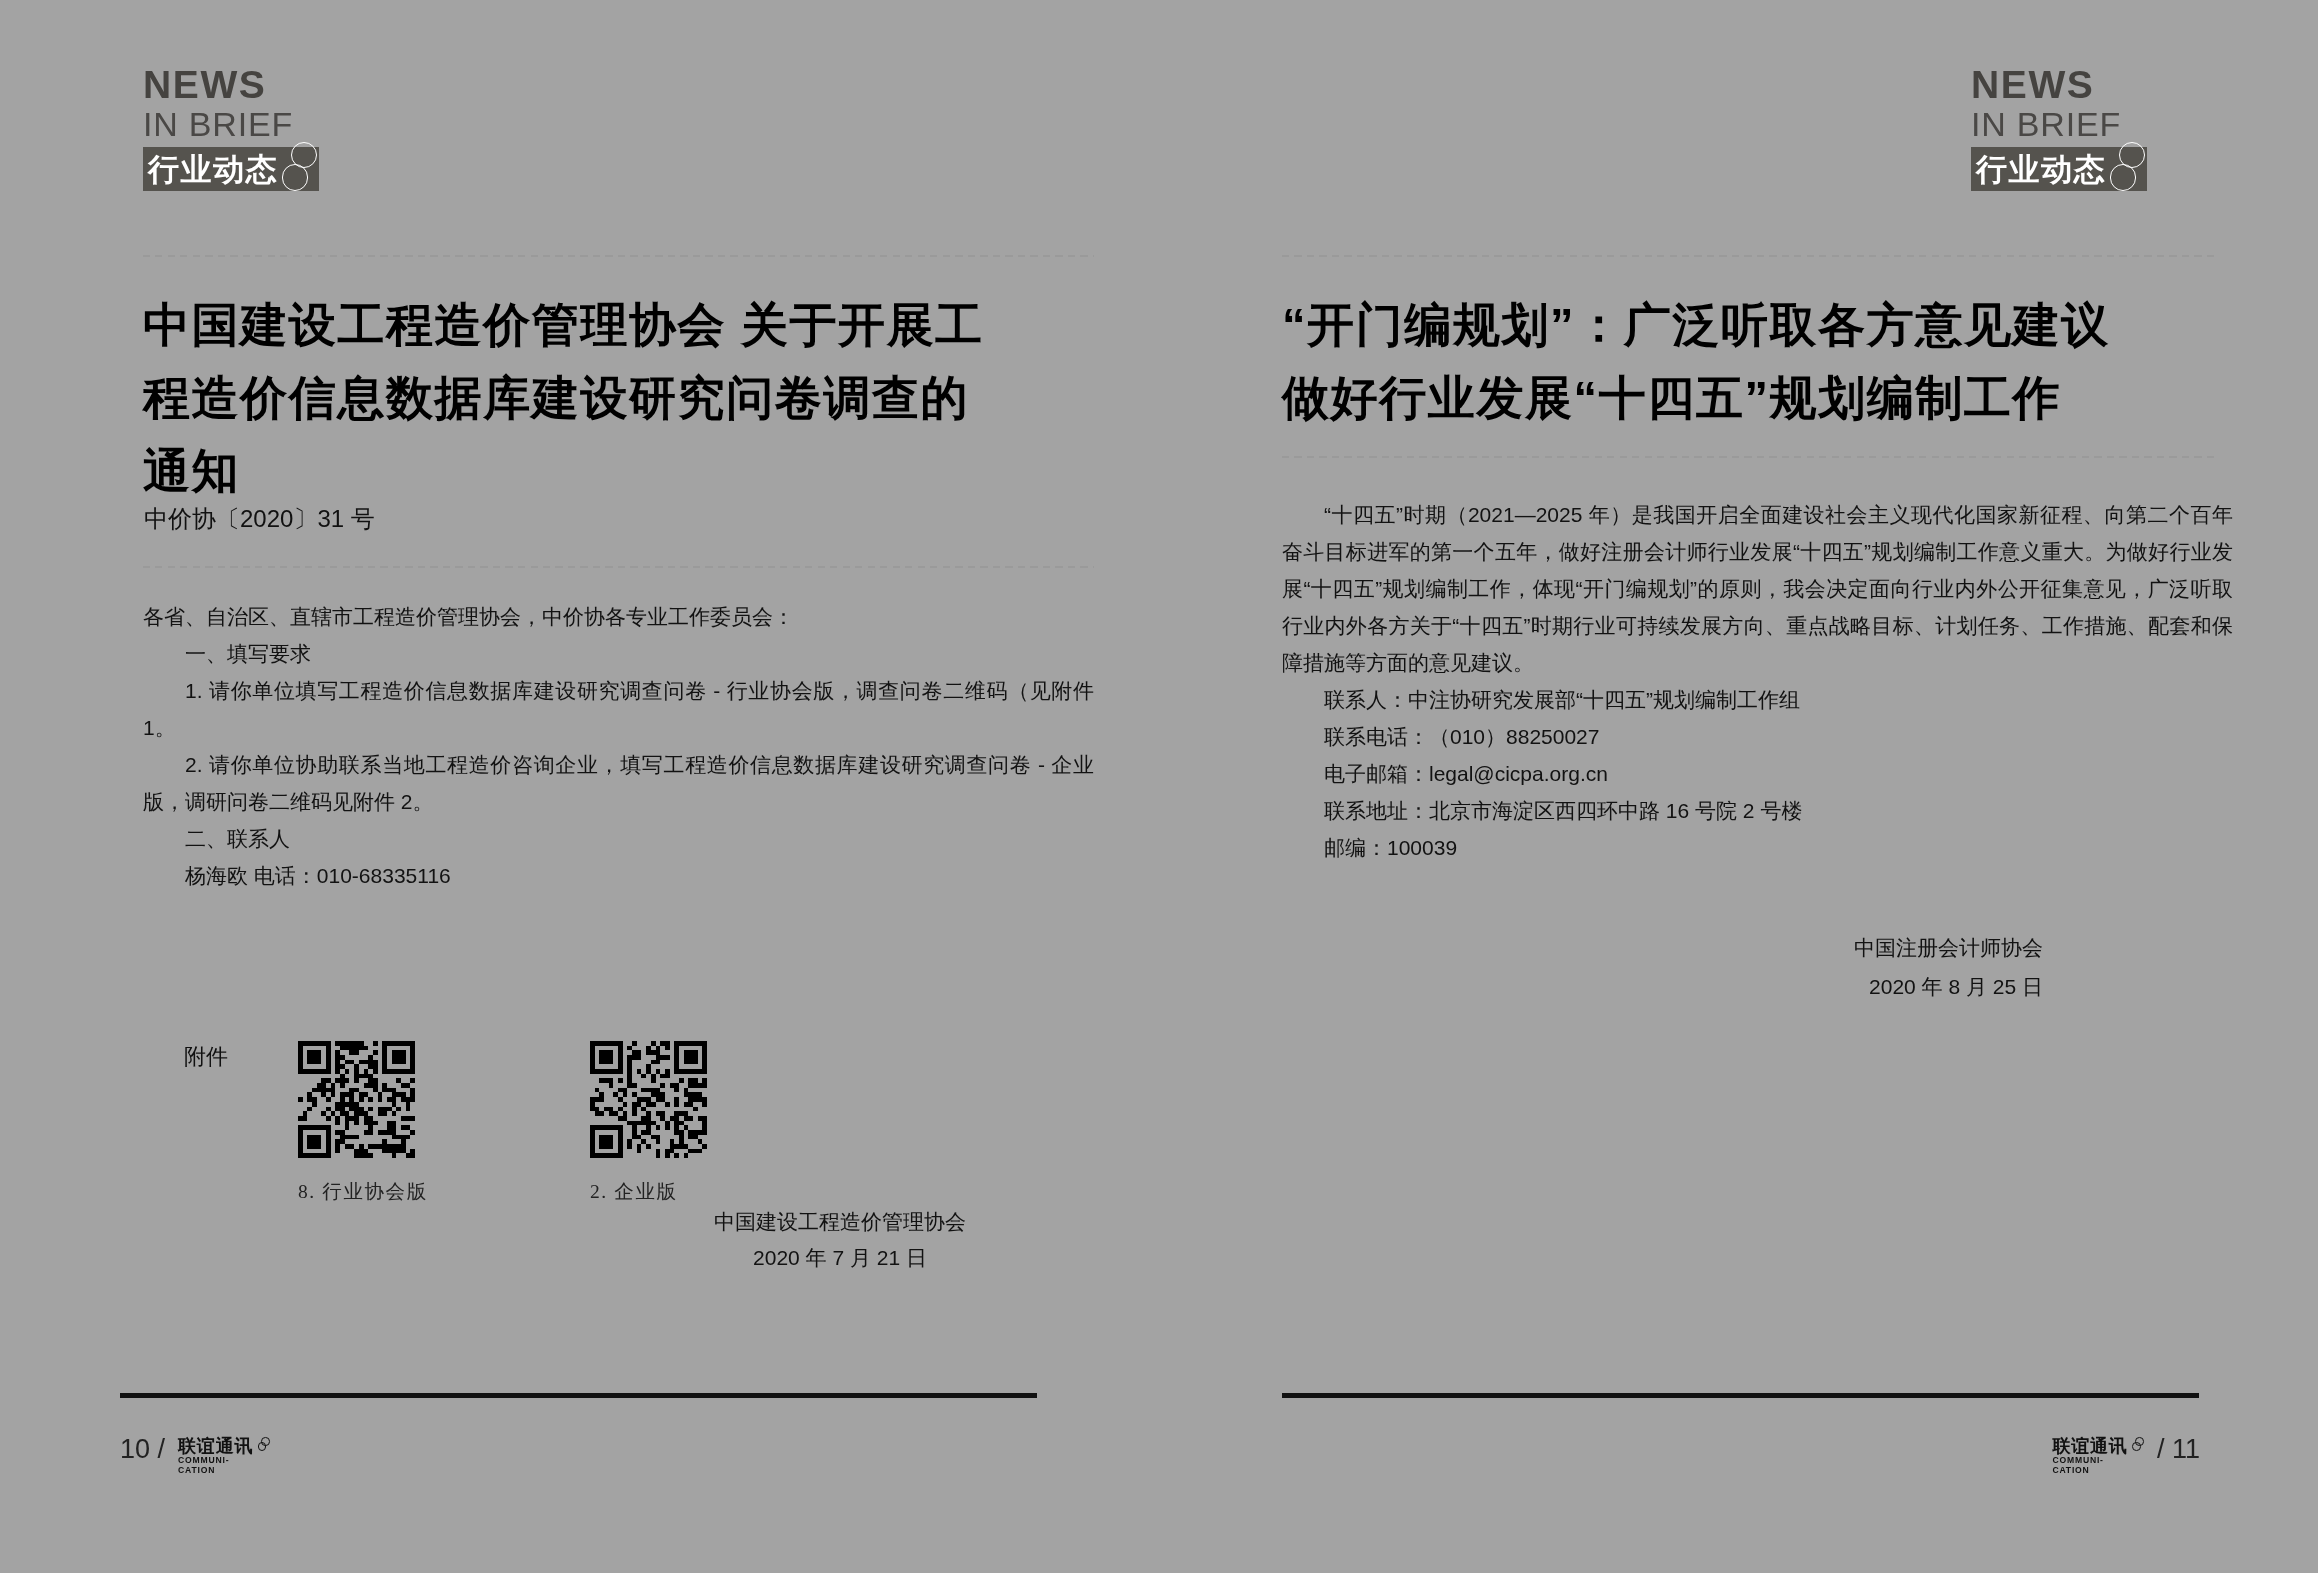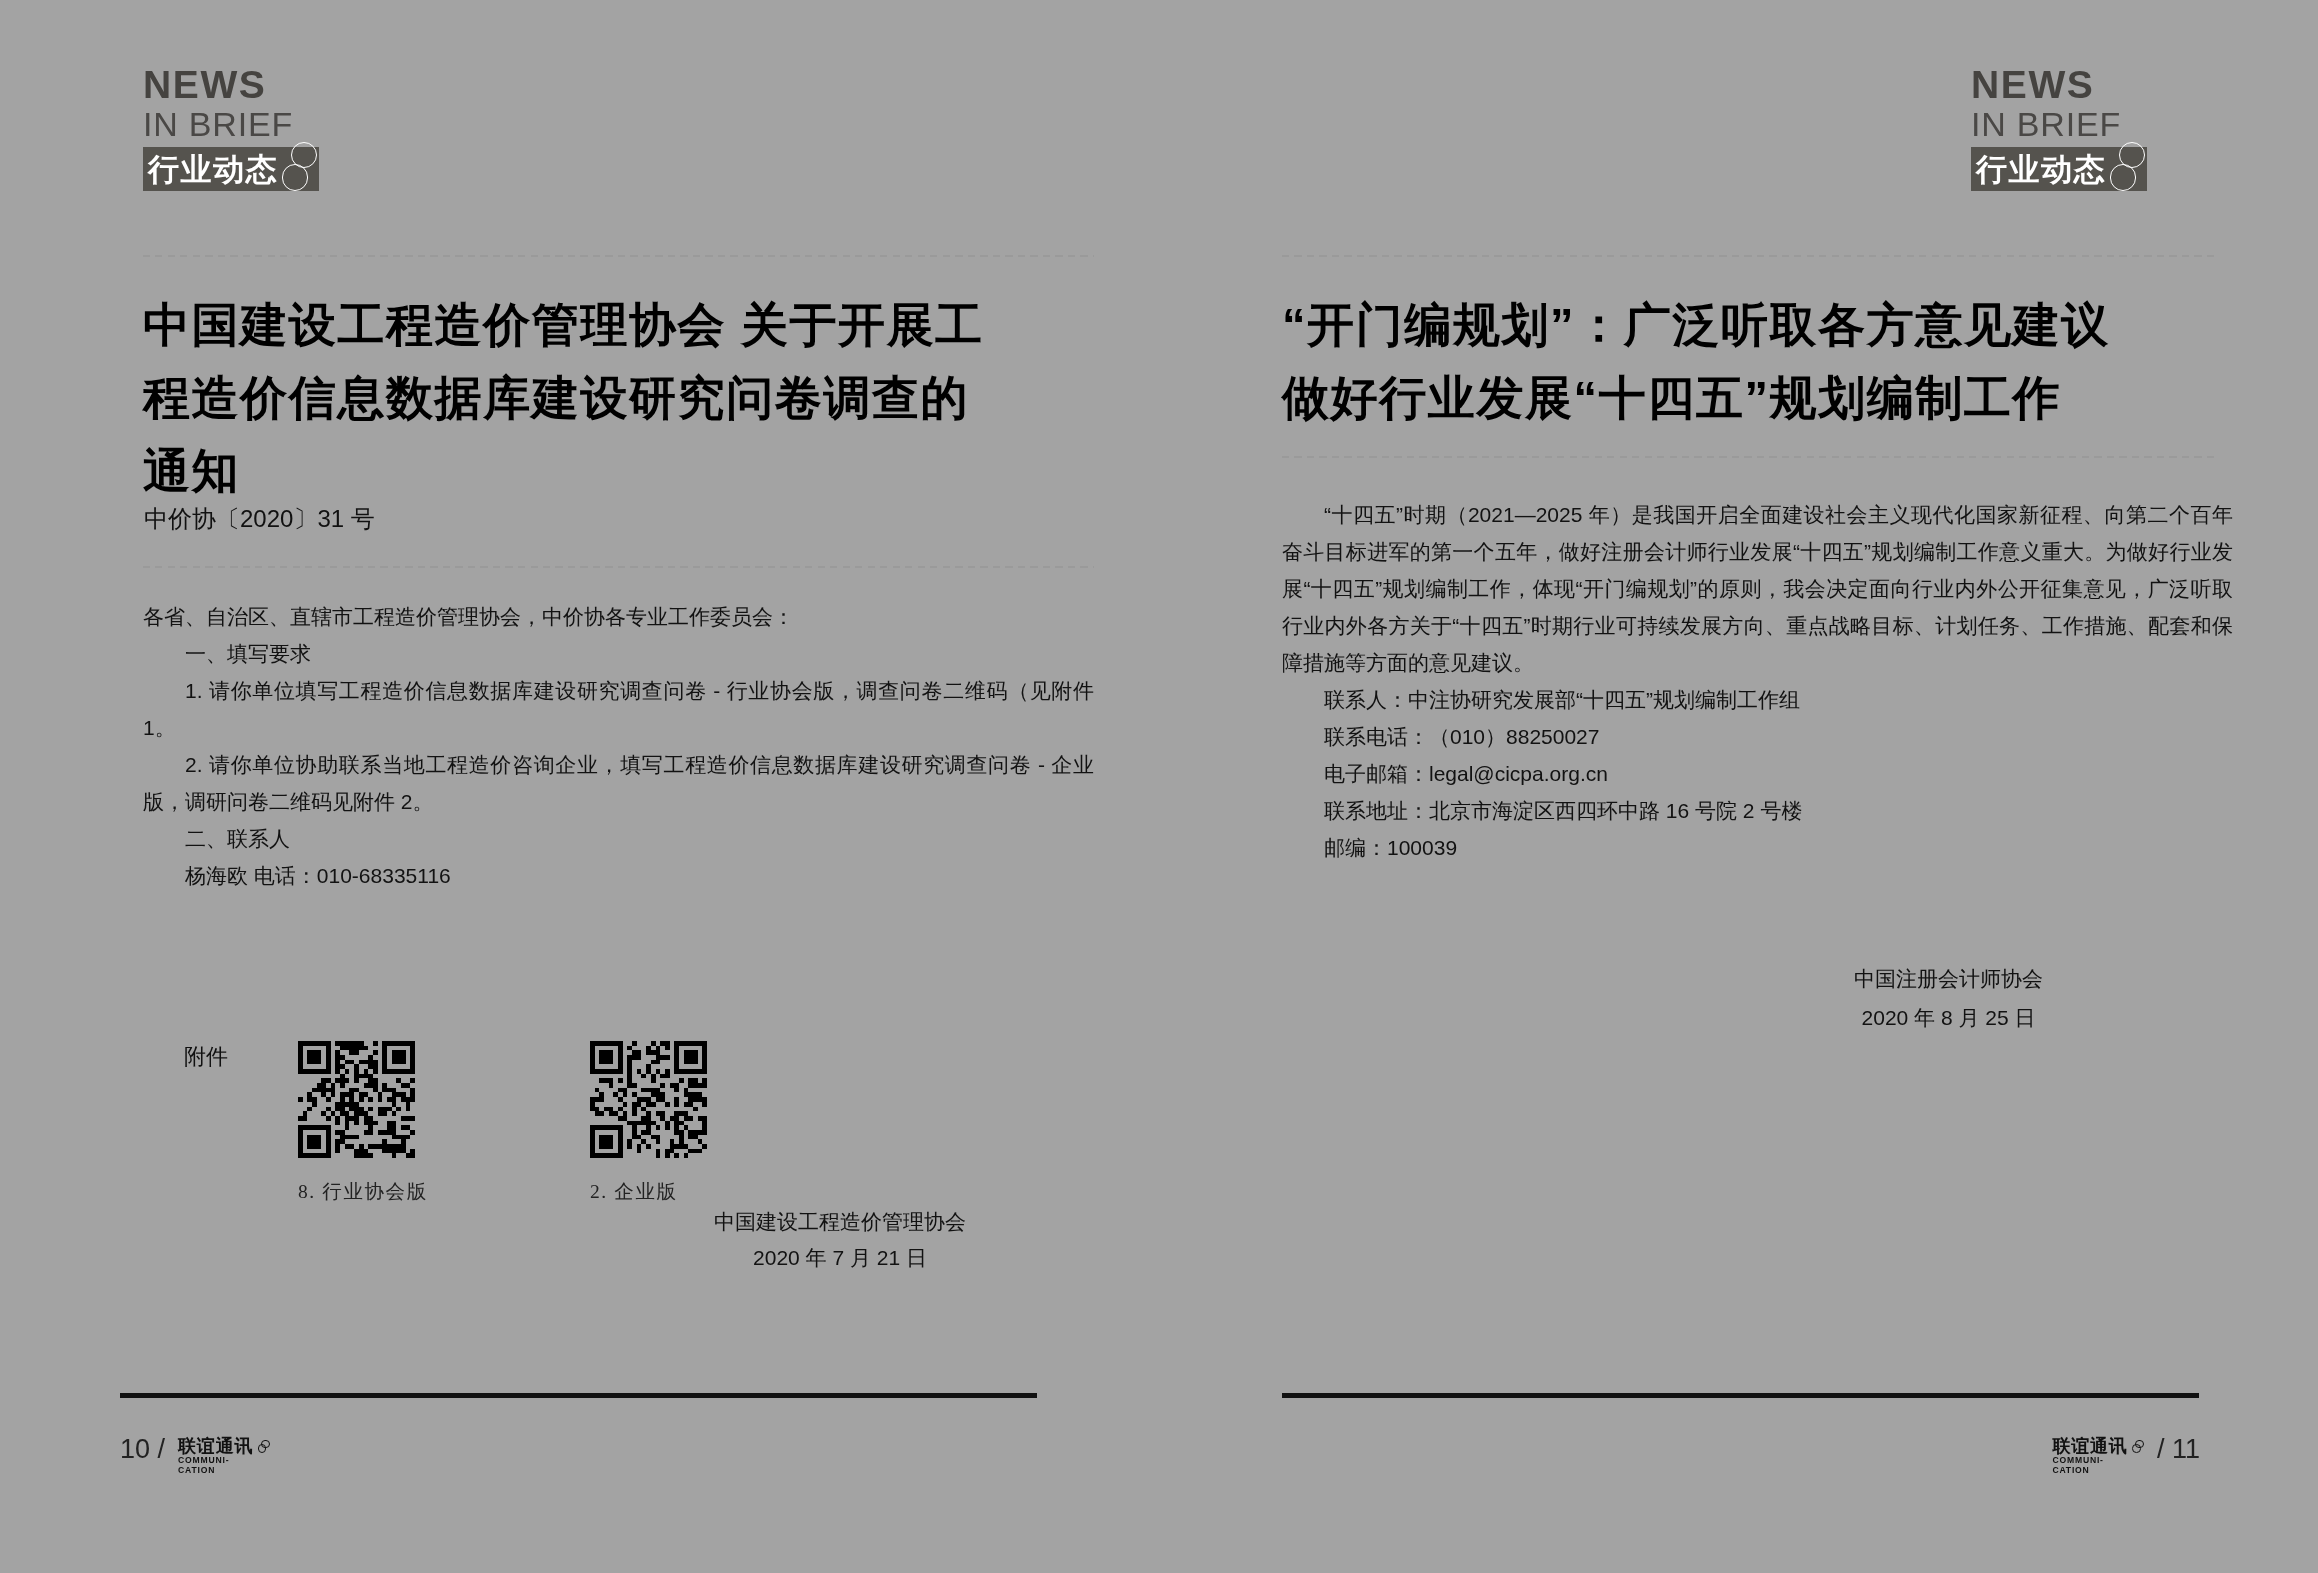--- a/index.html
+++ b/index.html
@@ -43,31 +43,31 @@
   .qr{position:absolute;width:117px;height:117px;}
   .qr1{left:298px;top:1041px;}
   .qr2{left:590px;top:1041px;}
   .qrcap{position:absolute;top:1178px;font-size:19.5px;letter-spacing:1.6px;color:#222;
          font-family:"Liberation Serif",serif;}
   .qrcap1{left:298px;}
   .qrcap2{left:590px;}
   
   .sig{position:absolute;font-size:21px;line-height:36px;color:#121212;}
   .sig-left{left:700px;top:1204px;width:280px;text-align:center;}
-  .sig-right{left:1854px;top:959px;text-align:center;line-height:39px;}
+  .sig-right{left:1854px;top:928px;text-align:right;line-height:39px;}
   
   .rule{position:absolute;height:4.7px;background:#111;}
   .rule-left{left:120px;top:1393px;width:917px;}
   .rule-right{left:1282px;top:1393px;width:917px;}
   .footer{position:absolute;top:1435px;display:flex;align-items:flex-start;gap:13px;}
   .footer-left{left:120px;}
   .footer-right{right:119px;}
   .pagenum{font-size:27px;color:#222;line-height:1.1;}
   .flogo{display:flex;flex-direction:column;margin-top:2.3px;}
-  .flogo-cnrow{display:flex;align-items:center;gap:2.3px;}
+  .flogo-cnrow{display:flex;align-items:flex-start;gap:2.3px;}
   .flogo-cn{font-size:18px;font-weight:700;letter-spacing:0.8px;color:#111;line-height:1.05;}
   .mini-circles{position:relative;width:14px;height:14px;display:inline-block;}
   .mini-circles span{position:absolute;width:8.6px;height:8.6px;border:1.2px solid #111;
                      border-radius:50%;box-sizing:border-box;}
   .mc1{right:0;top:0;}
   .mc2{right:3.1px;top:4.7px;}
   .flogo-en{font-size:8.6px;font-weight:800;letter-spacing:0.8px;color:#111;line-height:1.15;}
   svg.qrsvg{width:117px;height:117px;shape-rendering:crispEdges;}
 </style>
 </head>

